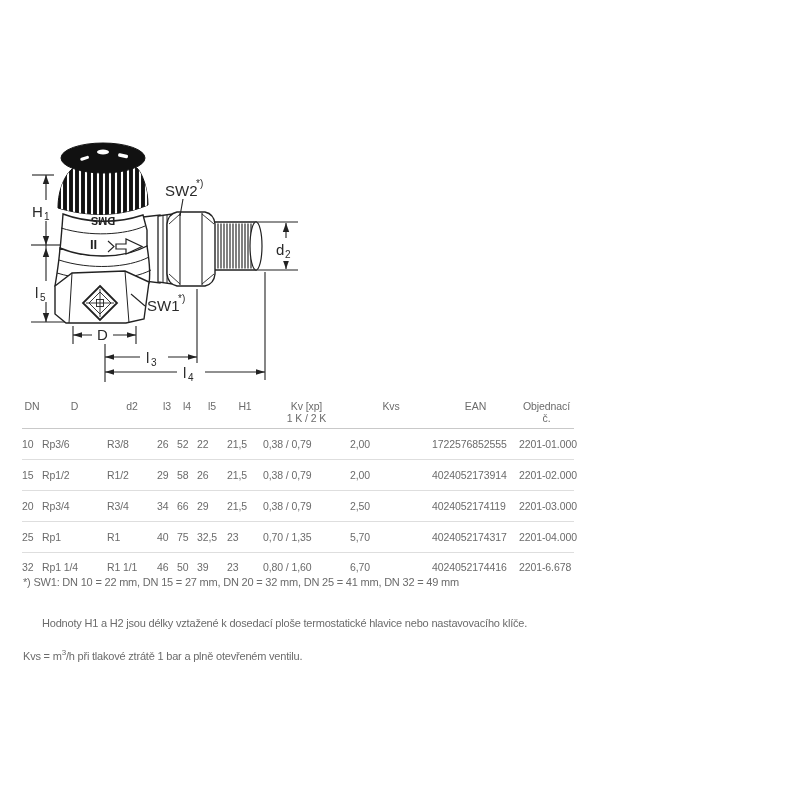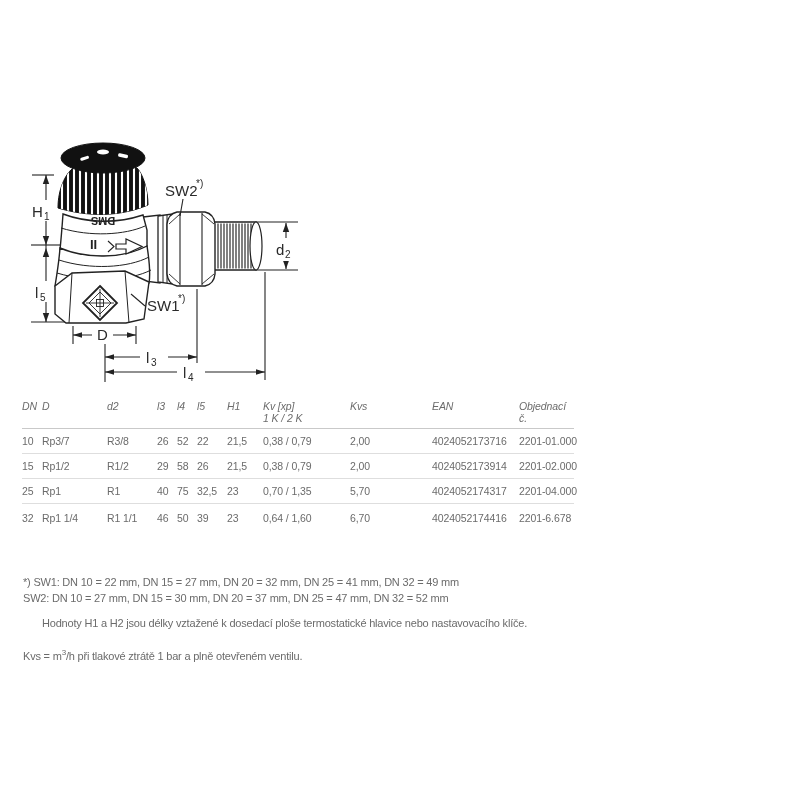--- a/index.html
+++ b/index.html
@@ -1,23 +1,23 @@
 <!DOCTYPE html>
 <html><head>
 <meta charset="utf-8">
 <style>
   html,body{margin:0;padding:0;background:#ffffff;}
   body{width:800px;height:800px;position:relative;font-family:"Liberation Sans",sans-serif;overflow:hidden;}
   .drawing-wrap{position:absolute;left:30px;top:132px;width:290px;height:260px;}
   svg text{font-family:"Liberation Sans",sans-serif;}
   .spec-table{position:absolute;left:22px;top:396px;width:552px;border-collapse:collapse;table-layout:fixed;
               font-size:10.5px;color:#6b6b6b;letter-spacing:-0.1px;}
-  .spec-table th{font-weight:normal;text-align:left;vertical-align:top;padding:4px 0 0 0;height:28px;font-style:italic;}
+  .spec-table th{font-weight:normal;text-align:center;vertical-align:top;padding:4px 0 0 0;height:28px;}
   .spec-table thead tr{border-bottom:1px solid #c9c9c9;}
-  .spec-table tbody tr{border-bottom:1px solid #dedede;height:25px;}
+  .spec-table tbody tr{border-bottom:1px solid #dedede;height:31px;}
   .spec-table tbody tr:last-child{border-bottom:none;height:28px;}
   .spec-table td{padding:0;white-space:nowrap;}
   .kv-sub{display:block;}
   .footnote{position:absolute;left:23px;color:#6b6b6b;font-size:11px;letter-spacing:-0.2px;white-space:nowrap;}
   .fn-sw{top:574px;line-height:16px;}
   .fn-hodnoty{top:617px;margin-left:19px;}
   .fn-kvs{top:648px;}
   sup{font-size:8px;}
 </style>
 </head>
@@ -204,71 +204,83 @@
       <th>H1</th>
       <th><span>Kv [xp]</span><span class="kv-sub">1 K / 2 K</span></th>
       <th>Kvs</th>
       <th>EAN</th>
       <th>Objednací č.</th>
     </tr>
   </thead>
   <tbody>
     <tr>
       <td>10</td>
-      <td>Rp3/7</td>
+      <td>Rp3/6</td>
       <td>R3/8</td>
       <td>26</td>
       <td>52</td>
       <td>22</td>
       <td>21,5</td>
       <td>0,38 / 0,79</td>
       <td>2,00</td>
-      <td>4024052173716</td>
+      <td>1722576852555</td>
       <td>2201-01.000</td>
     </tr>
     <tr>
       <td>15</td>
       <td>Rp1/2</td>
       <td>R1/2</td>
       <td>29</td>
       <td>58</td>
       <td>26</td>
       <td>21,5</td>
       <td>0,38 / 0,79</td>
       <td>2,00</td>
       <td>4024052173914</td>
       <td>2201-02.000</td>
     </tr>
     <tr>
+      <td>20</td>
+      <td>Rp3/4</td>
+      <td>R3/4</td>
+      <td>34</td>
+      <td>66</td>
+      <td>29</td>
+      <td>21,5</td>
+      <td>0,38 / 0,79</td>
+      <td>2,50</td>
+      <td>4024052174119</td>
+      <td>2201-03.000</td>
+    </tr>
+    <tr>
       <td>25</td>
       <td>Rp1</td>
       <td>R1</td>
       <td>40</td>
       <td>75</td>
       <td>32,5</td>
       <td>23</td>
       <td>0,70 / 1,35</td>
       <td>5,70</td>
       <td>4024052174317</td>
       <td>2201-04.000</td>
     </tr>
     <tr>
       <td>32</td>
       <td>Rp1 1/4</td>
       <td>R1 1/1</td>
       <td>46</td>
       <td>50</td>
       <td>39</td>
       <td>23</td>
-      <td>0,64 / 1,60</td>
+      <td>0,80 / 1,60</td>
       <td>6,70</td>
       <td>4024052174416</td>
       <td>2201-6.678</td>
     </tr>
   </tbody>
 </table>
 
 <div class="footnote fn-sw">
   <div>*) SW1: DN 10 = 22 mm, DN 15 = 27 mm, DN 20 = 32 mm, DN 25 = 41 mm, DN 32 = 49 mm</div>
-  <div>SW2: DN 10 = 27 mm, DN 15 = 30 mm, DN 20 = 37 mm, DN 25 = 47 mm, DN 32 = 52 mm</div>
 </div>
 <div class="footnote fn-hodnoty">Hodnoty H1 a H2 jsou délky vztažené k dosedací ploše termostatické hlavice nebo nastavovacího klíče.</div>
 <div class="footnote fn-kvs"><span>Kvs = m</span><sup>3</sup><span>/h při tlakové ztrátě 1 bar a plně otevřeném ventilu.</span></div>
 
 </body></html>

